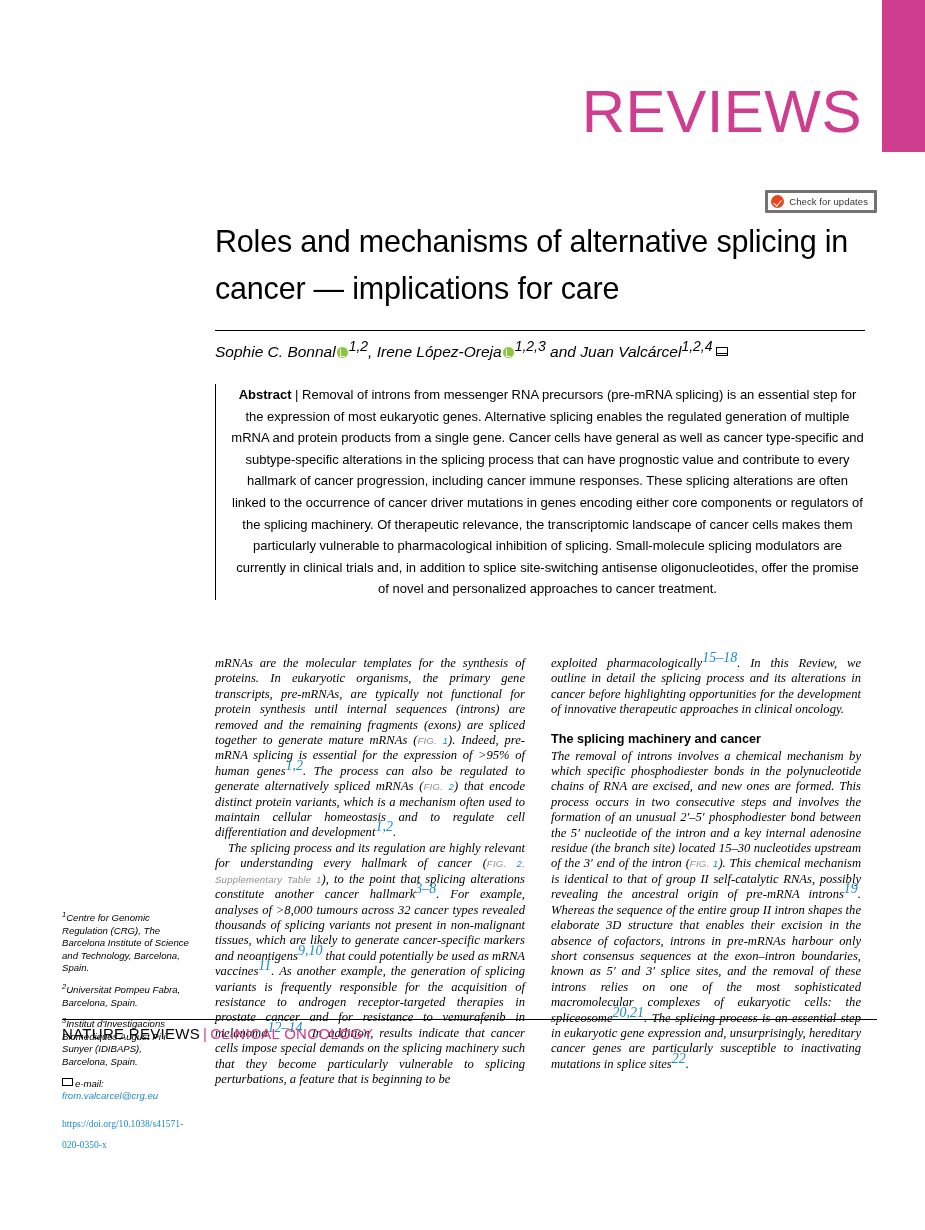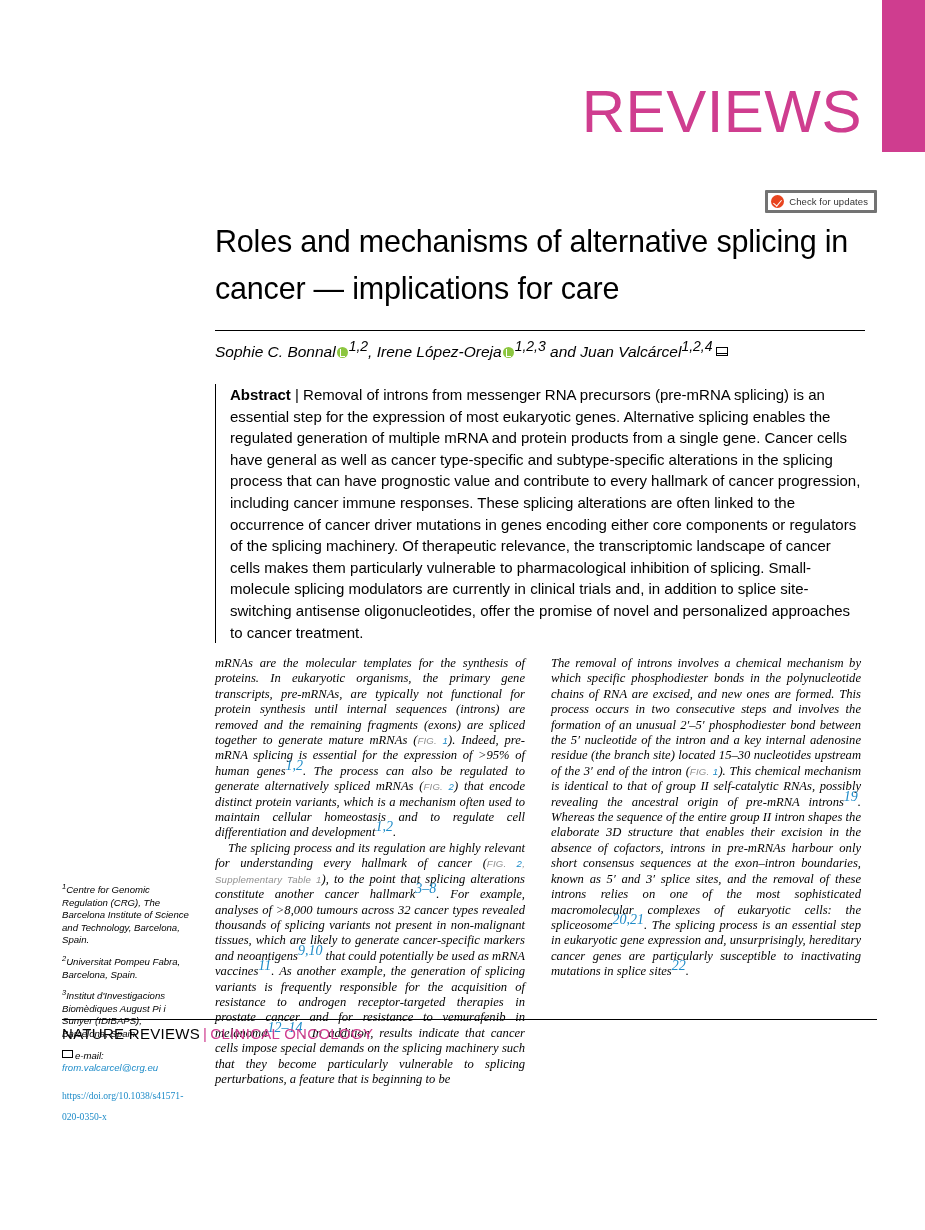--- a/index.html
+++ b/index.html
@@ -158,24 +158,24 @@
     position: absolute;
     left: 215px;
     top: 384px;
     width: 650px;
     padding-left: 14px;
     border-left: 1px solid #000000;
     box-sizing: border-box;
   }
   .abstract {
     font-family: "Liberation Sans", sans-serif;
-    font-size: 15px;
+    font-size: 13px;
     line-height: 21.6px;
     color: #000000;
-    text-align: left;
+    text-align: center;
   }
   .abstract b {
     font-weight: 700;
   }
 
   
   .col {
     position: absolute;
     top: 656px;
     width: 310px;
@@ -214,21 +214,21 @@
     vertical-align: super;
     line-height: 0;
     color: #1d8bc8;
   }
   sup.blk { color: #000000; }
 
   
   .affiliations {
     position: absolute;
     left: 62px;
-    top: 884px;
+    top: 912px;
     width: 128px;
     font-family: "Liberation Sans", sans-serif;
     font-style: italic;
     font-size: 9.6px;
     line-height: 12.6px;
     color: #000000;
   }
   .affiliations p { margin: 0 0 9px 0; }
   .affiliations sup { color: #000000; font-size: 7.5px; }
   .affiliations a, .link {
@@ -298,20 +298,22 @@
       <b>Abstract</b><span>&nbsp;|&nbsp;</span><span>Removal of introns from messenger RNA precursors (pre-mRNA splicing) is an essential step for the expression of most eukaryotic genes. Alternative splicing enables the regulated generation of multiple mRNA and protein products from a single gene. Cancer cells have general as well as cancer type-specific and subtype-specific alterations in the splicing process that can have prognostic value and contribute to every hallmark of cancer progression, including cancer immune responses. These splicing alterations are often linked to the occurrence of cancer driver mutations in genes encoding either core components or regulators of the splicing machinery. Of therapeutic relevance, the transcriptomic landscape of cancer cells makes them particularly vulnerable to pharmacological inhibition of splicing. Small-molecule splicing modulators are currently in clinical trials and, in addition to splice site-switching antisense oligonucleotides, offer the promise of novel and personalized approaches to cancer treatment.</span>
     </div>
   </div>
 
   <div class="col col-left">
     <p>mRNAs are the molecular templates for the synthesis of proteins. In eukaryotic organisms, the primary gene transcripts, pre-mRNAs, are typically not functional for protein synthesis until internal sequences (introns) are removed and the remaining fragments (exons) are spliced together to generate mature mRNAs (<span class="figref">FIG. <span class="num">1</span></span>). Indeed, pre-mRNA splicing is essential for the expression of &gt;95% of human genes<sup>1,2</sup>. The process can also be regulated to generate alternatively spliced mRNAs (<span class="figref">FIG. <span class="num">2</span></span>) that encode distinct protein variants, which is a mechanism often used to maintain cellular homeostasis and to regulate cell differentiation and development<sup>1,2</sup>.</p>
     <p>The splicing process and its regulation are highly relevant for understanding every hallmark of cancer (<span class="figref">FIG. <span class="num">2</span>, Supplementary Table 1</span>), to the point that splicing alterations constitute another cancer hallmark<sup>3–8</sup>. For example, analyses of &gt;8,000 tumours across 32 cancer types revealed thousands of splicing variants not present in non-malignant tissues, which are likely to generate cancer-specific markers and neoantigens<sup>9,10</sup> that could potentially be used as mRNA vaccines<sup>11</sup>. As another example, the generation of splicing variants is frequently responsible for the acquisition of resistance to androgen receptor-targeted therapies in prostate cancer and for resistance to vemurafenib in melanoma<sup>12–14</sup>. In addition, results indicate that cancer cells impose special demands on the splicing machinery such that they become particularly vulnerable to splicing perturbations, a feature that is beginning to be</p>
   </div>
 
   <div class="col col-right">
+    <p>exploited pharmacologically<sup>15–18</sup>. In this Review, we outline in detail the splicing process and its alterations in cancer before highlighting opportunities for the development of innovative therapeutic approaches in clinical oncology.</p>
+    <div class="section-head">The splicing machinery and cancer</div>
     <p>The removal of introns involves a chemical mechanism by which specific phosphodiester bonds in the polynucleotide chains of RNA are excised, and new ones are formed. This process occurs in two consecutive steps and involves the formation of an unusual 2′–5′ phosphodiester bond between the 5′ nucleotide of the intron and a key internal adenosine residue (the branch site) located 15–30 nucleotides upstream of the 3′ end of the intron (<span class="figref">FIG. <span class="num">1</span></span>). This chemical mechanism is identical to that of group II self-catalytic RNAs, possibly revealing the ancestral origin of pre-mRNA introns<sup>19</sup>. Whereas the sequence of the entire group II intron shapes the elaborate 3D structure that enables their excision in the absence of cofactors, introns in pre-mRNAs harbour only short consensus sequences at the exon–intron boundaries, known as 5′ and 3′ splice sites, and the removal of these introns relies on one of the most sophisticated macromolecular complexes of eukaryotic cells: the spliceosome<sup>20,21</sup>. The splicing process is an essential step in eukaryotic gene expression and, unsurprisingly, hereditary cancer genes are particularly susceptible to inactivating mutations in splice sites<sup>22</sup>.</p>
   </div>
 
   <div class="affiliations">
     <p><sup>1</sup>Centre for Genomic Regulation (CRG), The Barcelona Institute of Science and Technology, Barcelona, Spain.</p>
     <p><sup>2</sup>Universitat Pompeu Fabra, Barcelona, Spain.</p>
     <p><sup>3</sup>Institut d'Investigacions Biomèdiques August Pi i Sunyer (IDIBAPS), Barcelona, Spain.</p>
     <p class="email-line"><span class="em-ico"></span><span>e-mail:</span> <span class="link">from.valcarcel@crg.eu</span></p>
     <span class="doi">https://doi.org/10.1038/s41571-020-0350-x</span>
   </div>

